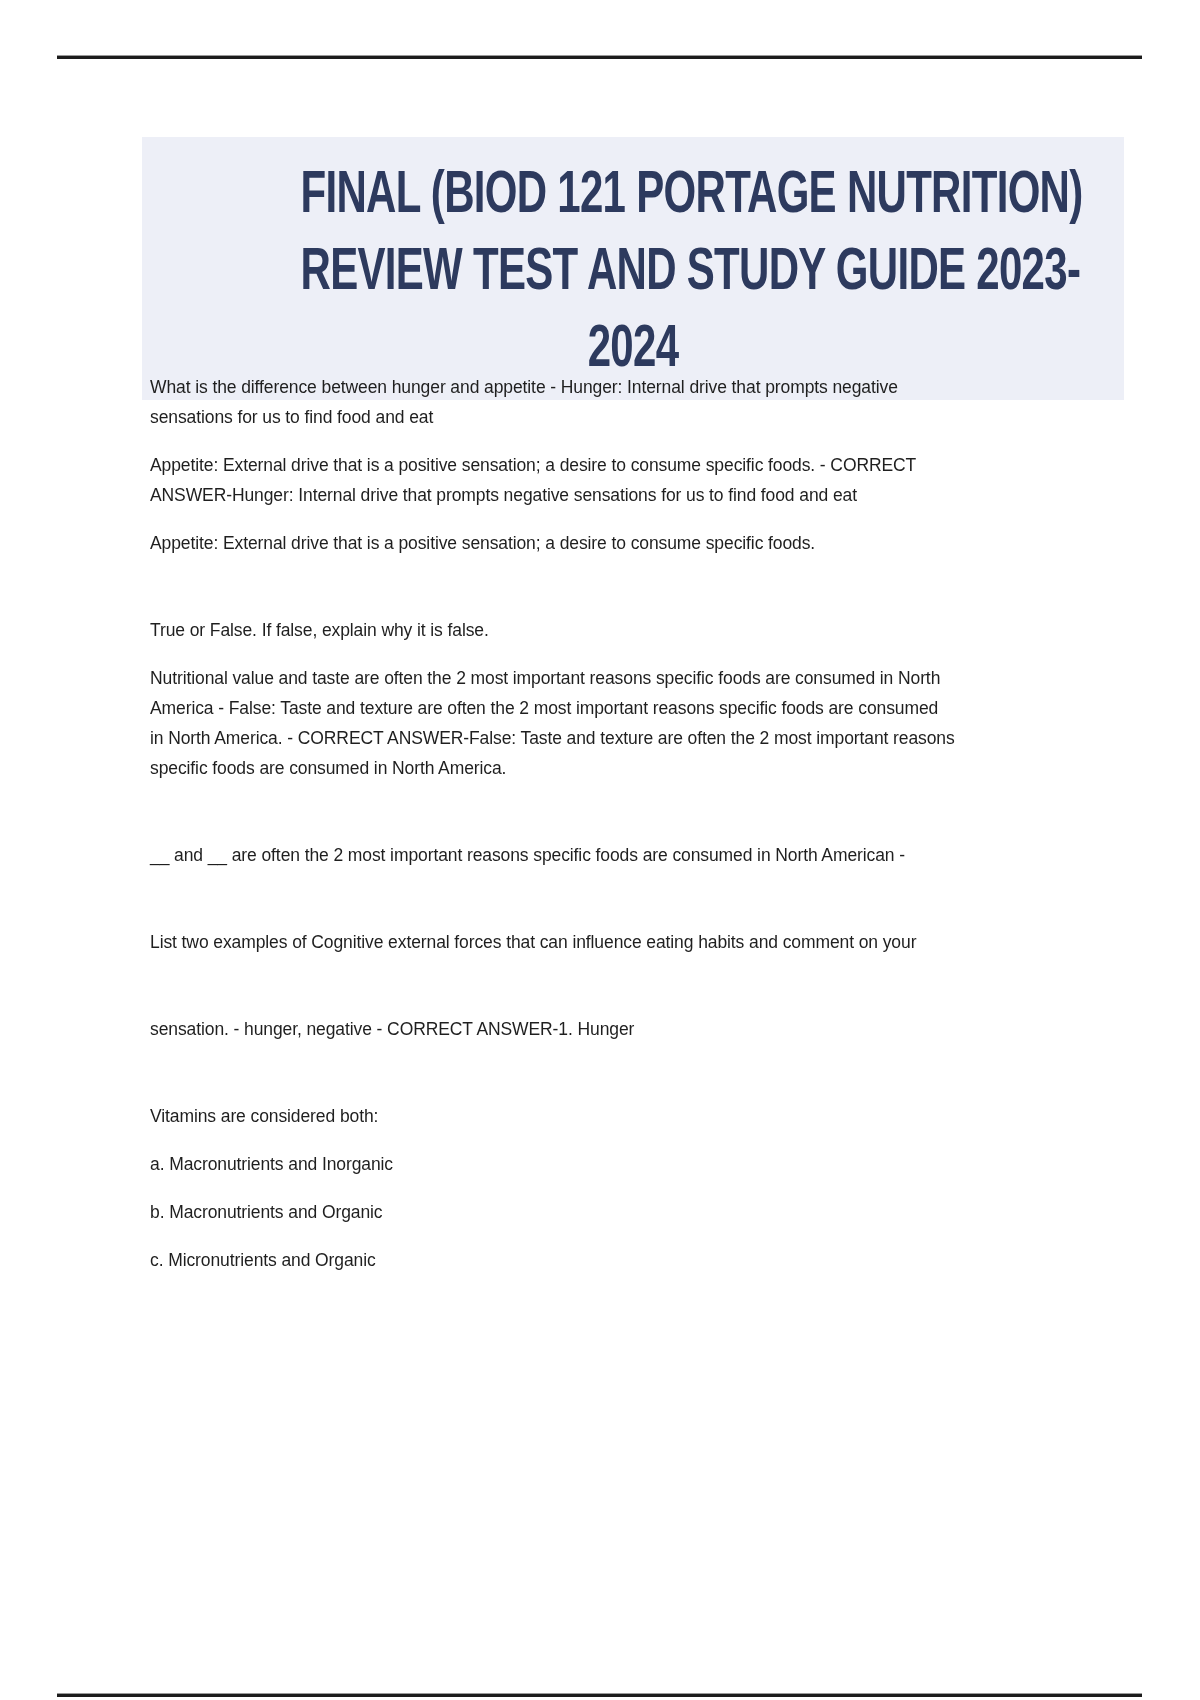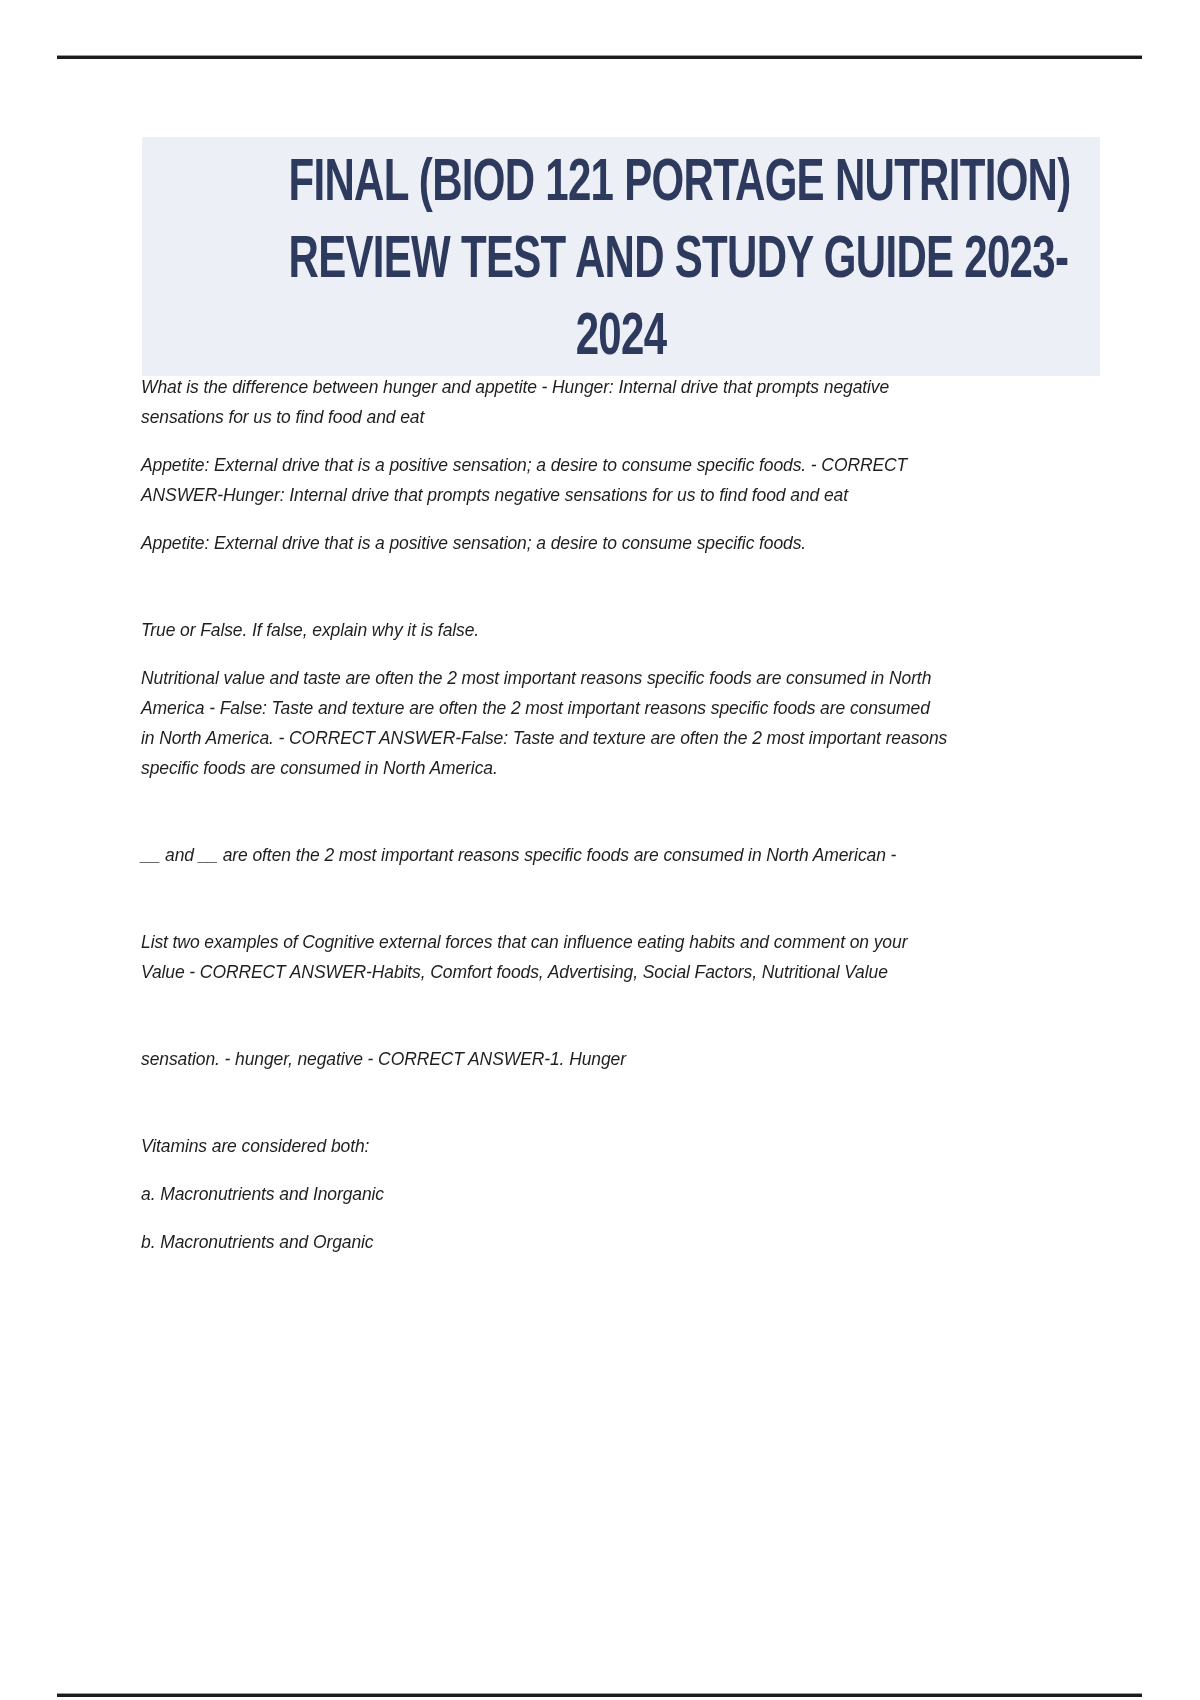--- a/index.html
+++ b/index.html
@@ -20,21 +20,21 @@
     box-shadow: 0 -1px 0 #9a9a9a;
   }
   .rule-top { top: 56px; }
   .rule-bottom { top: 1694px; }
   .title-block {
     position: absolute;
     left: 142px;
     top: 137px;
     width: 950px;
     background: #edeff7;
-    padding: 4px;
+    padding: 16px;
   }
   .title-line {
     font-weight: bold;
     font-size: 60px;
     line-height: 77px;
     color: #2d3a5e;
     text-align: center;
     white-space: nowrap;
     transform: scaleX(0.70);
     transform-origin: 50% 50%;
@@ -44,21 +44,21 @@
     position: absolute;
     left: 133px;
     top: 372px;
     width: 880px;
     color: #1f1f1f;
     font-size: 17.5px;
     letter-spacing: -0.1px;
   }
   .section { margin-top: 57px; }
   .section:first-child { margin-top: 0; }
-  .para { margin: 0 0 18px 8px; font-style: italic; }
+  .para { margin: 0 0 18px 17px; }
   .para:last-child { margin-bottom: 0; }
   .line {
     white-space: pre;
     line-height: 30px;
   }
 </style>
 </head>
 <body>
 
 <div class="page">
@@ -96,35 +96,37 @@
         </div>
       </div>
       <div class="section">
         <div class="para">
           <div class="line">__ and __ are often the 2 most important reasons specific foods are consumed in North American -</div>
         </div>
       </div>
       <div class="section">
         <div class="para">
           <div class="line">List two examples of Cognitive external forces that can influence eating habits and comment on your</div>
-          <div class="line">Value - CORRECT ANSWER-Habits, Comfort foods, Advertising, Social Factors, Nutritional Value</div>
         </div>
       </div>
       <div class="section">
         <div class="para">
           <div class="line">sensation. - hunger, negative - CORRECT ANSWER-1. Hunger</div>
         </div>
       </div>
       <div class="section">
         <div class="para">
           <div class="line">Vitamins are considered both:</div>
         </div>
         <div class="para">
           <div class="line">a. Macronutrients and Inorganic</div>
         </div>
         <div class="para">
           <div class="line">b. Macronutrients and Organic</div>
         </div>
+        <div class="para">
+          <div class="line">c. Micronutrients and Organic</div>
+        </div>
       </div>
     </div>
 
   <div class="rule rule-bottom"></div>
 </div>
 
 </body></html>

